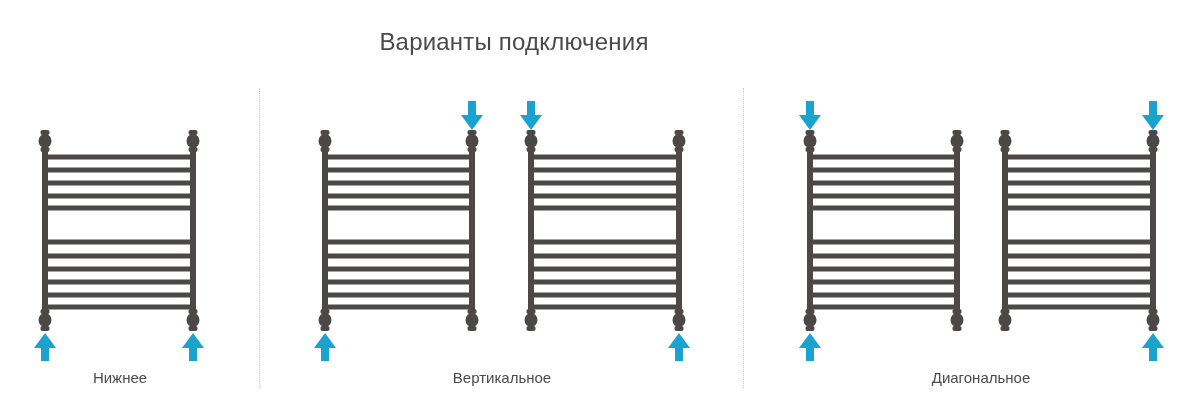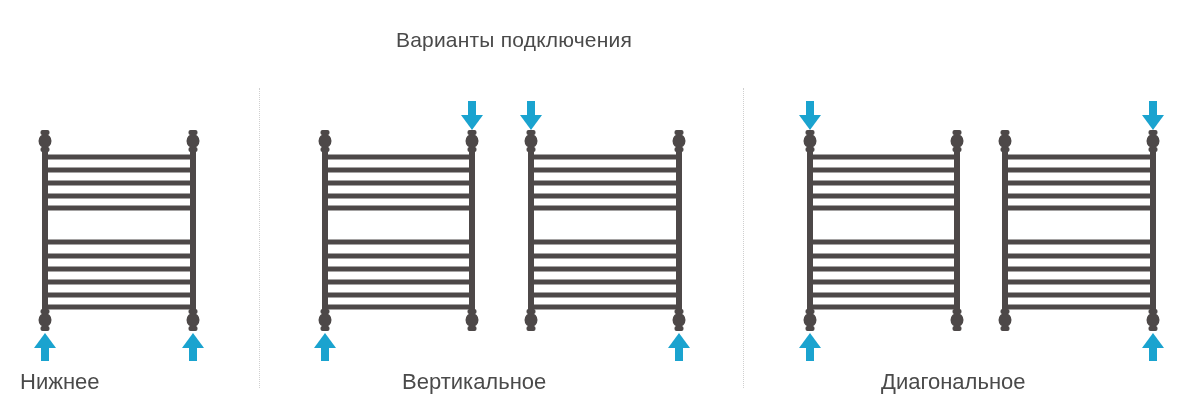--- a/index.html
+++ b/index.html
@@ -1,19 +1,19 @@
 <!DOCTYPE html>
 <html><head>
 <meta charset="utf-8">
 <style>
   html,body{margin:0;padding:0;}
   body{width:1200px;height:420px;background:#ffffff;position:relative;overflow:hidden;font-family:"Liberation Sans","DejaVu Sans",sans-serif;}
-  .title{position:absolute;left:0;top:28px;width:1028px;text-align:center;font-size:21px;color:#4a4a4a;letter-spacing:0.2px;}
+  .title{position:absolute;left:0;top:28px;width:1028px;text-align:center;font-size:24px;color:#4a4a4a;letter-spacing:0.2px;}
   .divider{position:absolute;top:88px;height:300px;width:0;border-left:1.5px dotted #cfcfcf;}
-  .label{position:absolute;top:369px;font-size:22px;color:#4a4a4a;text-align:left;width:200px;}
+  .label{position:absolute;top:369px;font-size:15px;color:#4a4a4a;text-align:center;width:200px;}
   svg.canvas{position:absolute;left:0;top:0;}
 </style>
 </head>
 <body>
 
 <div class="title">Варианты подключения</div>
 
 <div class="divider" style="left:259px"></div>
 <div class="divider" style="left:743px"></div>
 

